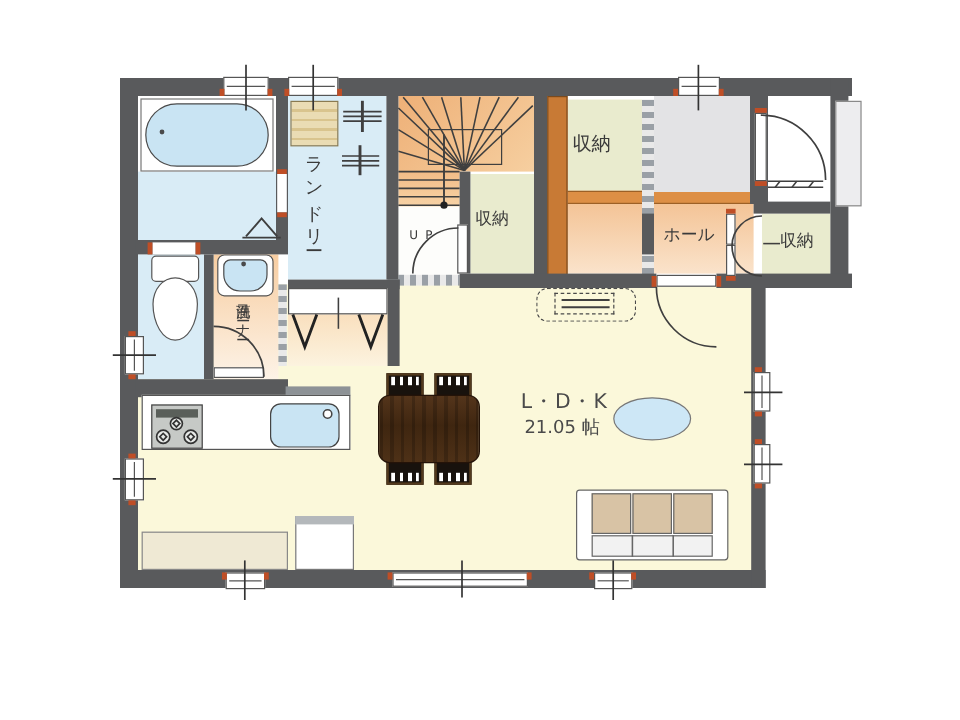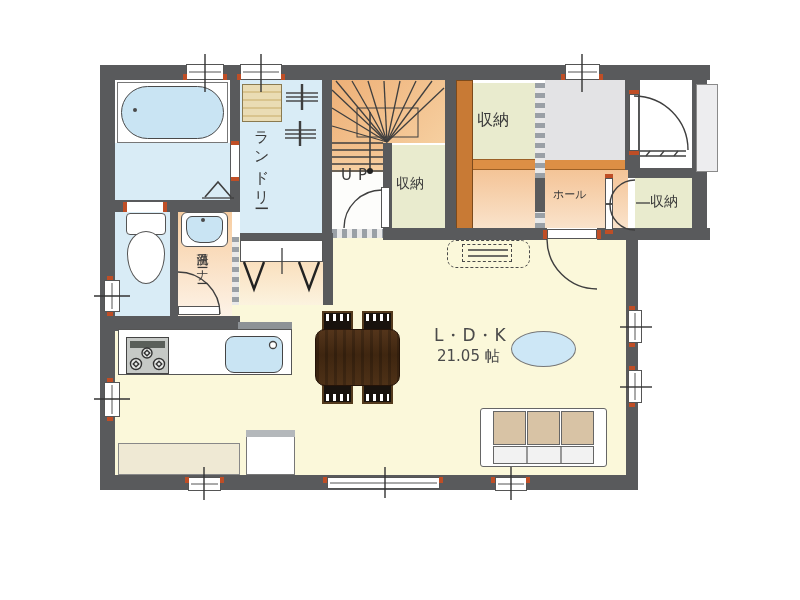--- a/index.html
+++ b/index.html
@@ -263,21 +263,21 @@
         <line x1="204" y1="467" x2="204" y2="500"></line>
       <line x1="385" y1="467" x2="385" y2="498"></line>
         <line x1="511" y1="467" x2="511" y2="500"></line>
       <line x1="620" y1="327" x2="652" y2="327"></line>
         <line x1="620" y1="387" x2="652" y2="387"></line>
     </g>
   </svg>
 
   <div class="lbl vtext" style="left:253px;top:120px;font-size:15px;">ランドリー</div>
   <div class="lbl vtext" style="left:196px;top:244px;font-size:12px;letter-spacing:1px;">洗面コーナー</div>
-  <div class="lbl" style="left:341px;top:168px;font-size:15px;letter-spacing:6px;">UP</div>
+  <div class="lbl" style="left:341px;top:192px;font-size:10px;letter-spacing:6px;">UP</div>
   <div class="lbl" style="left:396px;top:176px;font-size:14px;">収納</div>
   <div class="lbl" style="left:477px;top:112px;font-size:16px;">収納</div>
   <div class="lbl" style="left:650px;top:194px;font-size:14px;">収納</div>
-  <div class="lbl" style="left:553px;top:189px;font-size:11px;">ホール</div>
+  <div class="lbl" style="left:553px;top:189px;font-size:14px;">ホール</div>
   <div class="lbl" style="left:434px;top:327px;font-size:17px;color:#4a4a4a;letter-spacing:1px;">L・D・K</div>
   <div class="lbl" style="left:437px;top:349px;font-size:15px;color:#4a4a4a;">21.05 帖</div>
 
 </div>
 
 </body></html>

